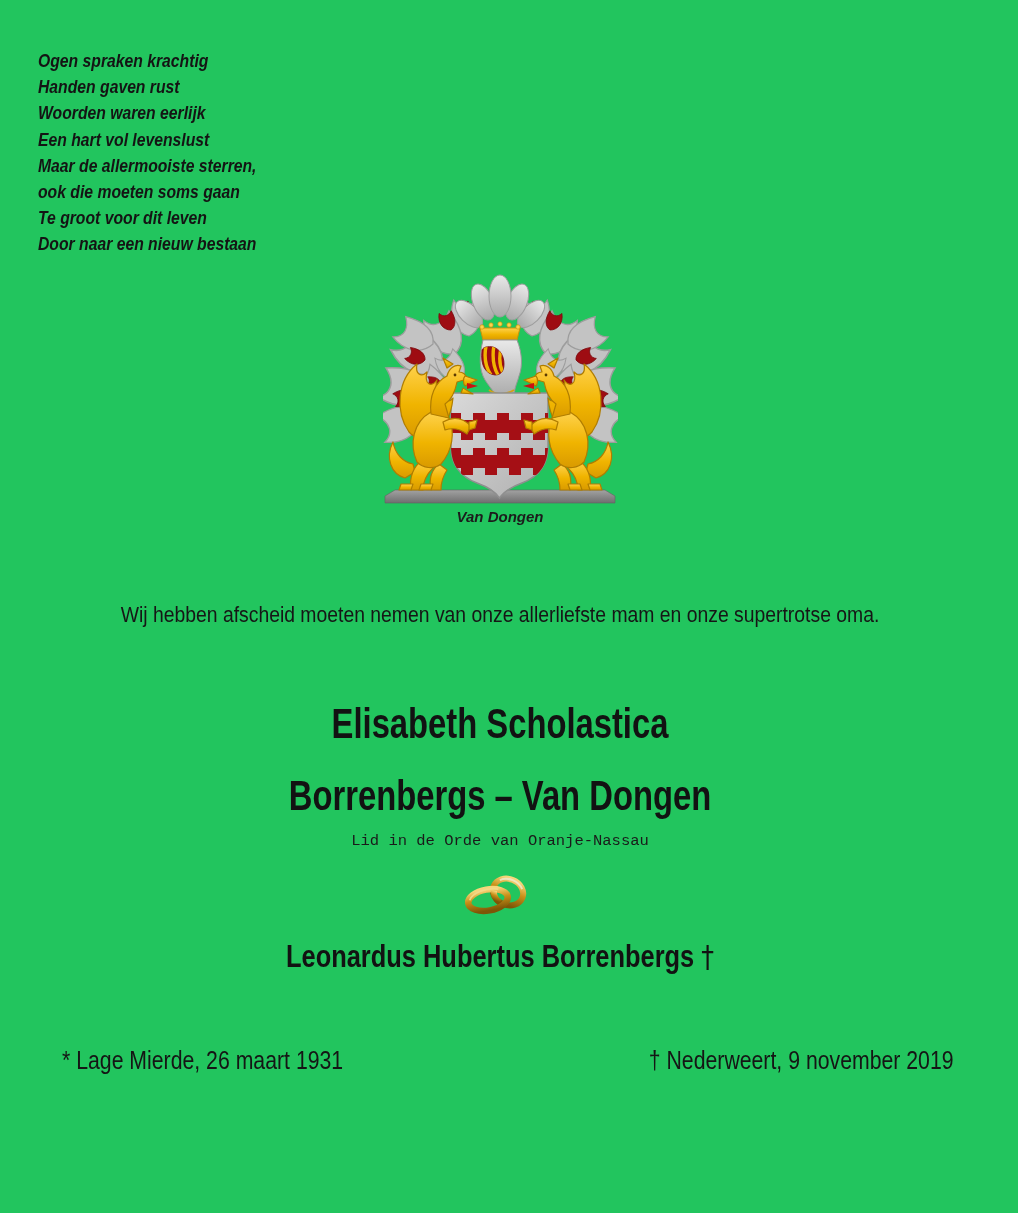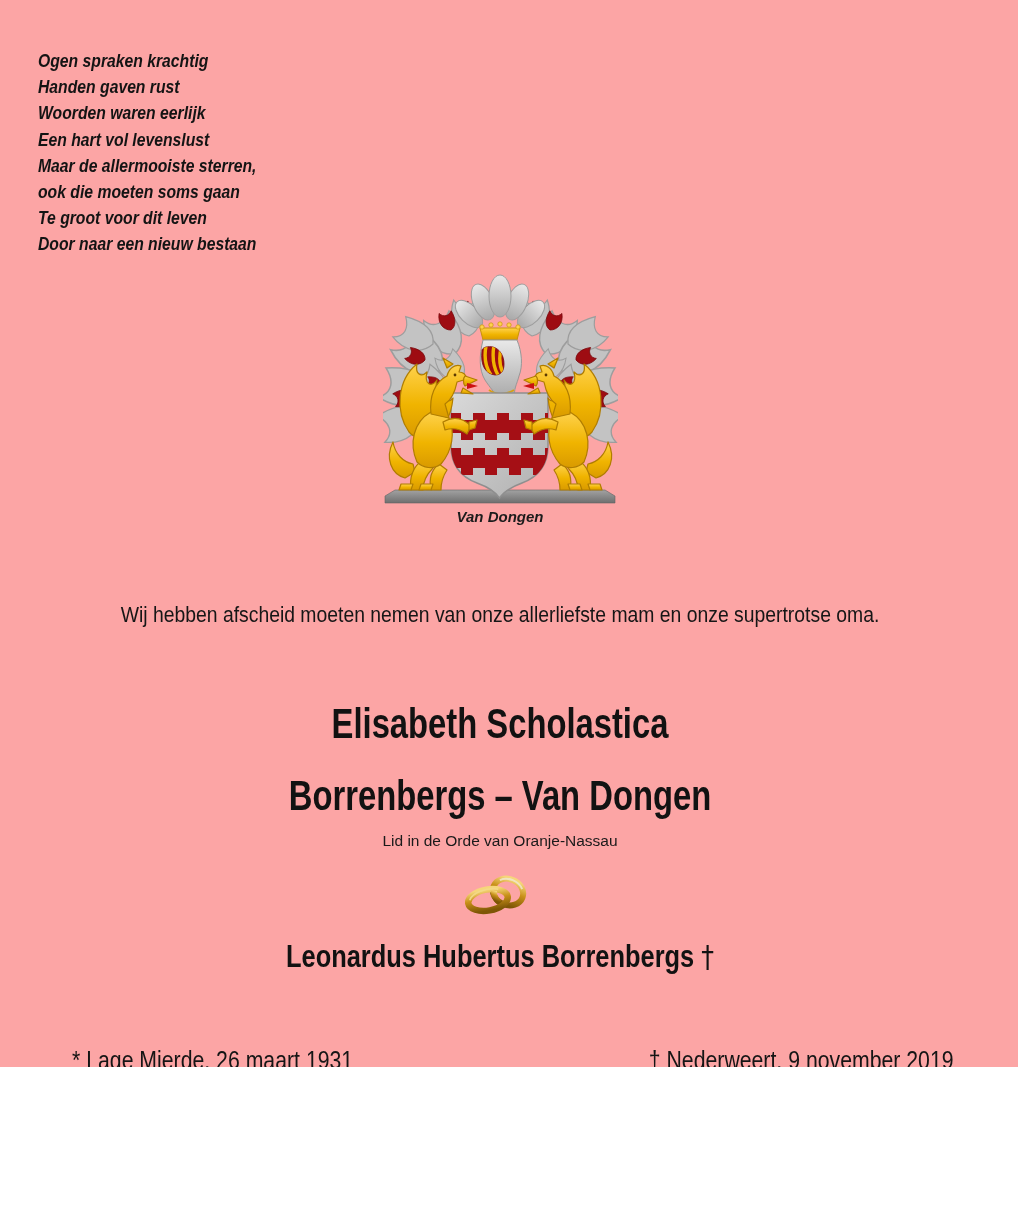--- a/index.html
+++ b/index.html
@@ -1,17 +1,17 @@
 <!DOCTYPE html>
 <html><head>
 <meta charset="utf-8">
 <style>
   html,body{margin:0;padding:0;background:#fff;}
   .page{
-    position:relative;width:1018px;height:1067px;background:#fca5a5;
+    position:relative;width:1018px;height:1213px;background:#22c55e;
     font-family:"Liberation Sans",sans-serif;color:#1a1a1a;overflow:hidden;
   }
   .poem{
     position:absolute;left:38px;top:48px;
     font-style:italic;font-weight:700;font-size:18.5px;line-height:26.2px;
     color:#141414;transform:scaleX(0.85);transform-origin:left top;white-space:nowrap;
   }
   .crest-wrap{position:absolute;left:383px;top:272px;width:235px;height:232px;}
   .crest-caption{
     position:absolute;top:508px;left:0;width:1000px;text-align:center;
@@ -24,31 +24,31 @@
   }
   .name-line{
     position:absolute;left:0;width:1000px;text-align:center;
     font-size:42px;font-weight:700;color:#121212;
     transform:scaleX(0.78);transform-origin:center top;white-space:nowrap;
   }
   .name-line.l1{top:700px;}
   .name-line.l2{top:772px;}
   .honor{
     position:absolute;top:832px;left:0;width:1000px;text-align:center;
-    font-size:15.5px;color:#1a1a1a;
+    font-size:15.5px;color:#1a1a1a;font-family:Liberation Mono, monospace;
   }
   .rings-wrap{position:absolute;left:459px;top:869px;width:76px;height:50px;}
   .spouse{
     position:absolute;top:938px;left:0;width:1000px;text-align:center;
     font-size:31px;font-weight:700;color:#121212;
     transform:scaleX(0.82);transform-origin:center top;white-space:nowrap;
   }
   .spouse .dagger{font-weight:400;font-family:"DejaVu Sans",sans-serif;}
   .vitals{
-    position:absolute;top:1046px;left:72px;right:64px;
+    position:absolute;top:1046px;left:62px;right:64px;
     display:flex;justify-content:space-between;font-size:25px;color:#151515;
   }
   .vital-birth{transform:scaleX(0.85);transform-origin:left center;white-space:nowrap;}
   .vital-death{transform:scaleX(0.85);transform-origin:right center;white-space:nowrap;}
 </style>
 </head>
 <body>
 
 <div class="page">
 

